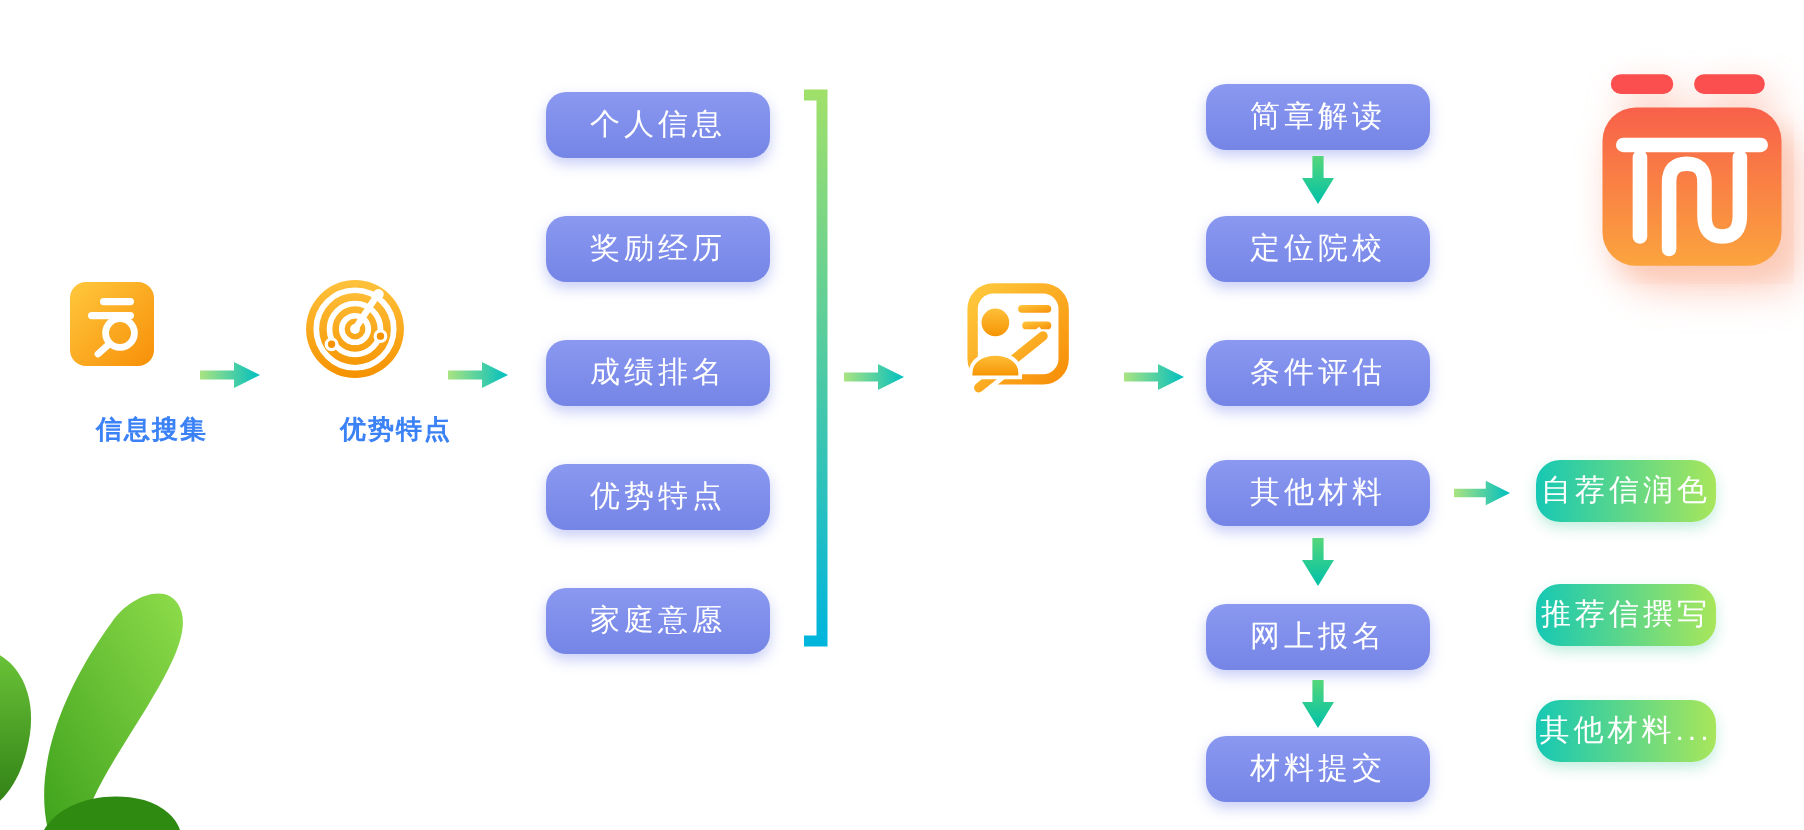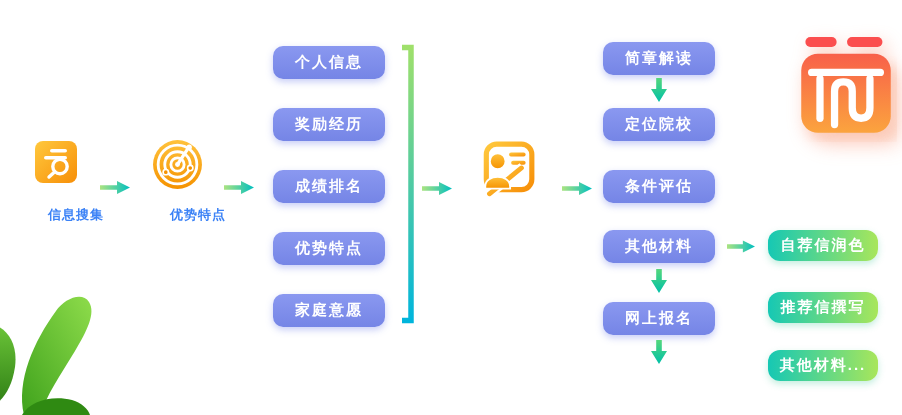--- a/index.html
+++ b/index.html
@@ -7,30 +7,30 @@
     position:relative;width:902px;height:415px;background:#ffffff;
     overflow:hidden;font-family:"Liberation Sans","DejaVu Sans",sans-serif;
   }
   .abs{position:absolute;}
   .node-label{
     position:absolute;font-weight:bold;font-size:13px;color:#3b82f6;
     text-align:right;letter-spacing:1px;white-space:nowrap;
   }
   .pill{
     position:absolute;display:flex;align-items:center;justify-content:center;
-    color:#fff;font-weight:bold;font-size:15px;letter-spacing:2px;
+    color:#fff;font-weight:normal;font-size:15px;letter-spacing:2px;
     border-radius:10px;white-space:nowrap;
   }
   .pill-blue{
     width:112px;height:33px;
     background:linear-gradient(180deg,#8a98f0 0%,#7585e6 100%);
     box-shadow:0 3px 7px rgba(110,125,235,.38);
   }
   .pill-green{
-    width:110px;height:31px;border-radius:12px;
+    width:90px;height:31px;border-radius:12px;
     background:linear-gradient(90deg,#16c8b4 0%,#a8e65b 100%);
     box-shadow:0 3px 7px rgba(60,200,150,.30);
   }
   svg{display:block;}
 </style>
 </head>
 <body>
 
 <div class="canvas">
 
@@ -139,20 +139,21 @@
   <div class="pill pill-blue" style="left:603px;top:108px">定位院校</div>
   <div class="pill pill-blue" style="left:603px;top:170px">条件评估</div>
   <div class="pill pill-blue" style="left:603px;top:230px">其他材料</div>
   <svg class="abs" style="left:651px;top:269px" width="16" height="24" viewBox="0 0 16 24">
     <path d="M5.2,0 h5.6 v11 h5.2 l-8,13 l-8,-13 h5.2 z" fill="url(#gArrowV)"></path>
   </svg>
   <div class="pill pill-blue" style="left:603px;top:302px">网上报名</div>
   <svg class="abs" style="left:651px;top:340px" width="16" height="24" viewBox="0 0 16 24">
     <path d="M5.2,0 h5.6 v11 h5.2 l-8,13 l-8,-13 h5.2 z" fill="url(#gArrowV)"></path>
   </svg>
+  <div class="pill pill-blue" style="left:603px;top:368px">材料提交</div>
 
   <svg class="abs" style="left:727px;top:240px" width="28" height="13" viewBox="0 0 30 13">
     <path d="M0,4.2 h17 v-4.2 l13,6.5 l-13,6.5 v-4.2 h-17 z" fill="url(#gArrowH)"></path>
   </svg>
 
   <div class="pill pill-green" style="left:768px;top:230px">自荐信润色</div>
   <div class="pill pill-green" style="left:768px;top:292px">推荐信撰写</div>
   <div class="pill pill-green" style="left:768px;top:350px">其他材料...</div>
 
   <svg class="abs" style="left:795px;top:30px;filter:drop-shadow(5px 7px 9px rgba(248,110,70,.40))" width="102" height="112" viewBox="0 0 98 106">

